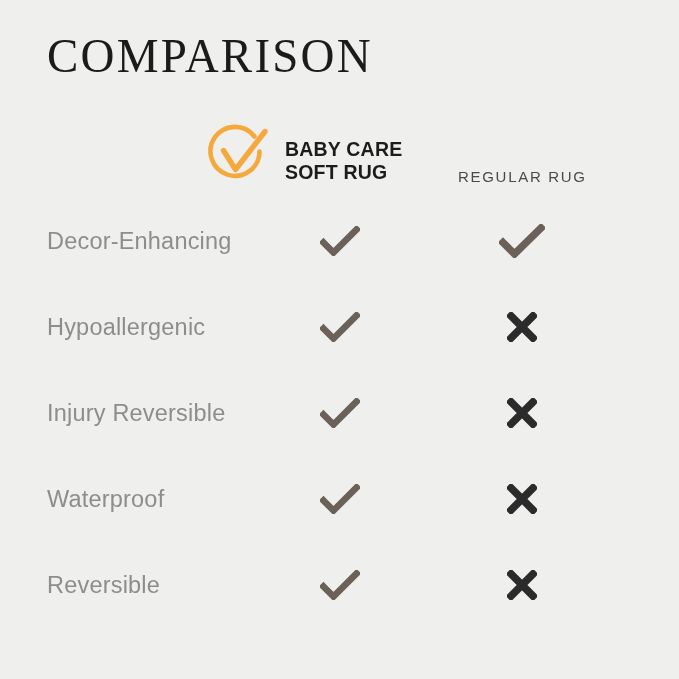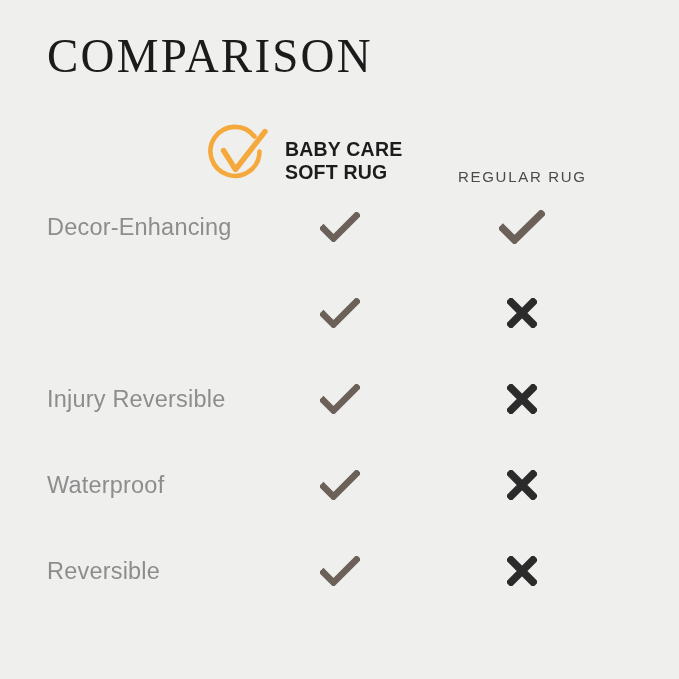--- a/index.html
+++ b/index.html
@@ -83,21 +83,21 @@
     letter-spacing: 1.7px;
     color: #4a4a4a;
     white-space: nowrap;
     margin-top: 12px;
   }
 
   
   .rows {
     position: absolute;
     left: 0;
-    top: 184px;
+    top: 198px;
     width: 679px;
   }
   .row {
     position: relative;
     height: 86px;
   }
   .row-label {
     position: absolute;
     left: 47px;
     top: 50%;
@@ -177,20 +177,21 @@
       <div class="cell col-regular">
         <span>
           <svg class="mark-check big" viewBox="0 0 46 34" xmlns="http://www.w3.org/2000/svg" aria-hidden="true">
             <path d="M4 18.5 L15.5 30 L42 4" fill="none" stroke="#6b6159" stroke-width="7.4" stroke-linecap="square" stroke-linejoin="miter"></path>
           </svg>
         </span>
       </div>
     </div>
 
     <div class="row">
+      <div class="row-label">Hypoallergenic</div>
       <div class="cell col-baby">
         <span>
           <svg class="mark-check" viewBox="0 0 40 30" xmlns="http://www.w3.org/2000/svg" aria-hidden="true">
             <path d="M3.5 16.5 L13.5 26.5 L36.5 3.5" fill="none" stroke="#6b6159" stroke-width="6.6" stroke-linecap="square" stroke-linejoin="miter"></path>
           </svg>
         </span>
       </div>
       <div class="cell col-regular">
         <span>
           <svg class="mark-cross" viewBox="0 0 30 30" xmlns="http://www.w3.org/2000/svg" aria-hidden="true">

